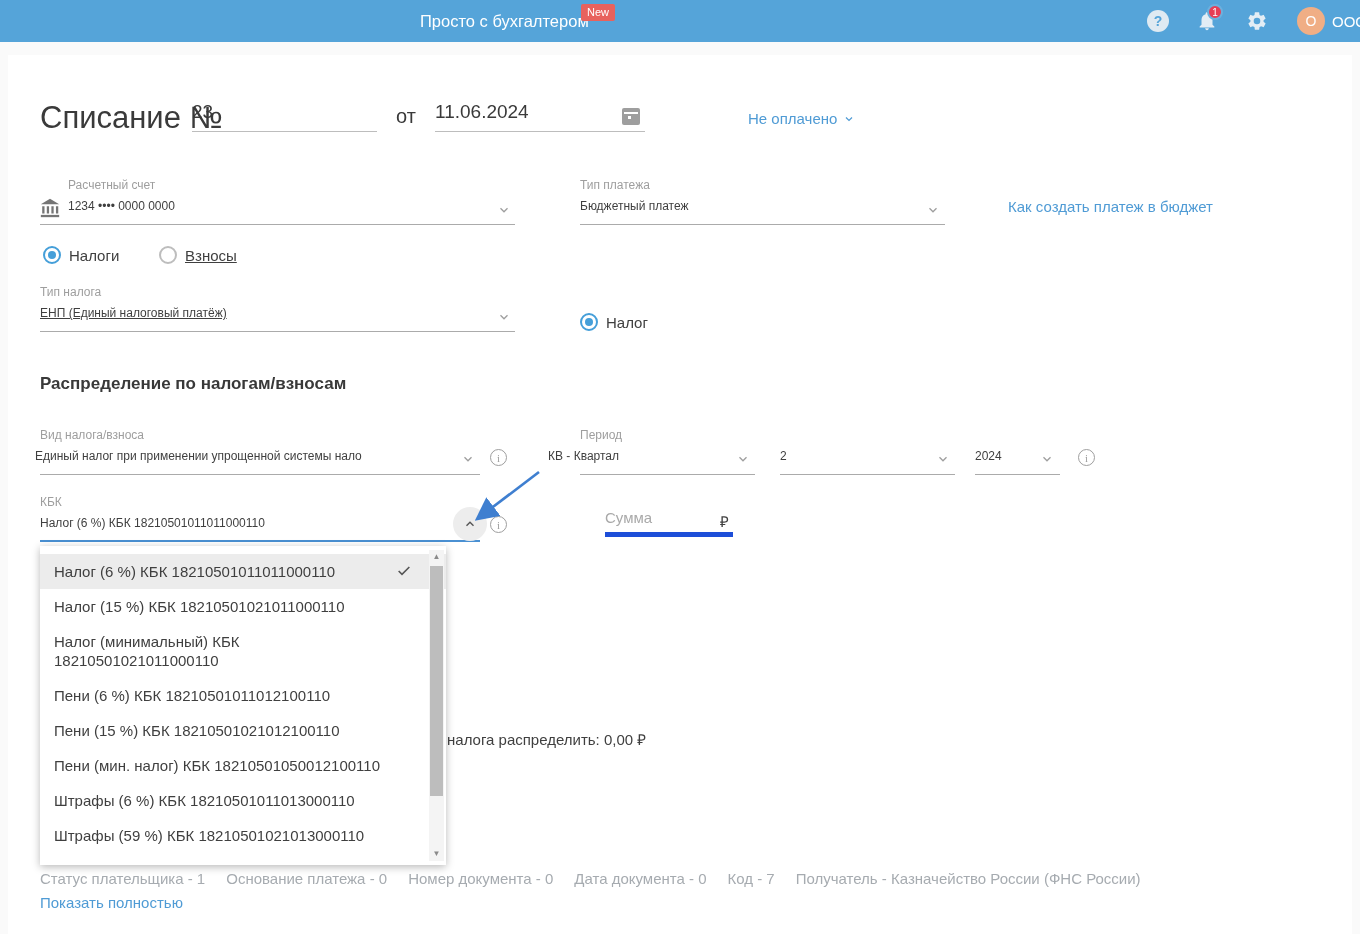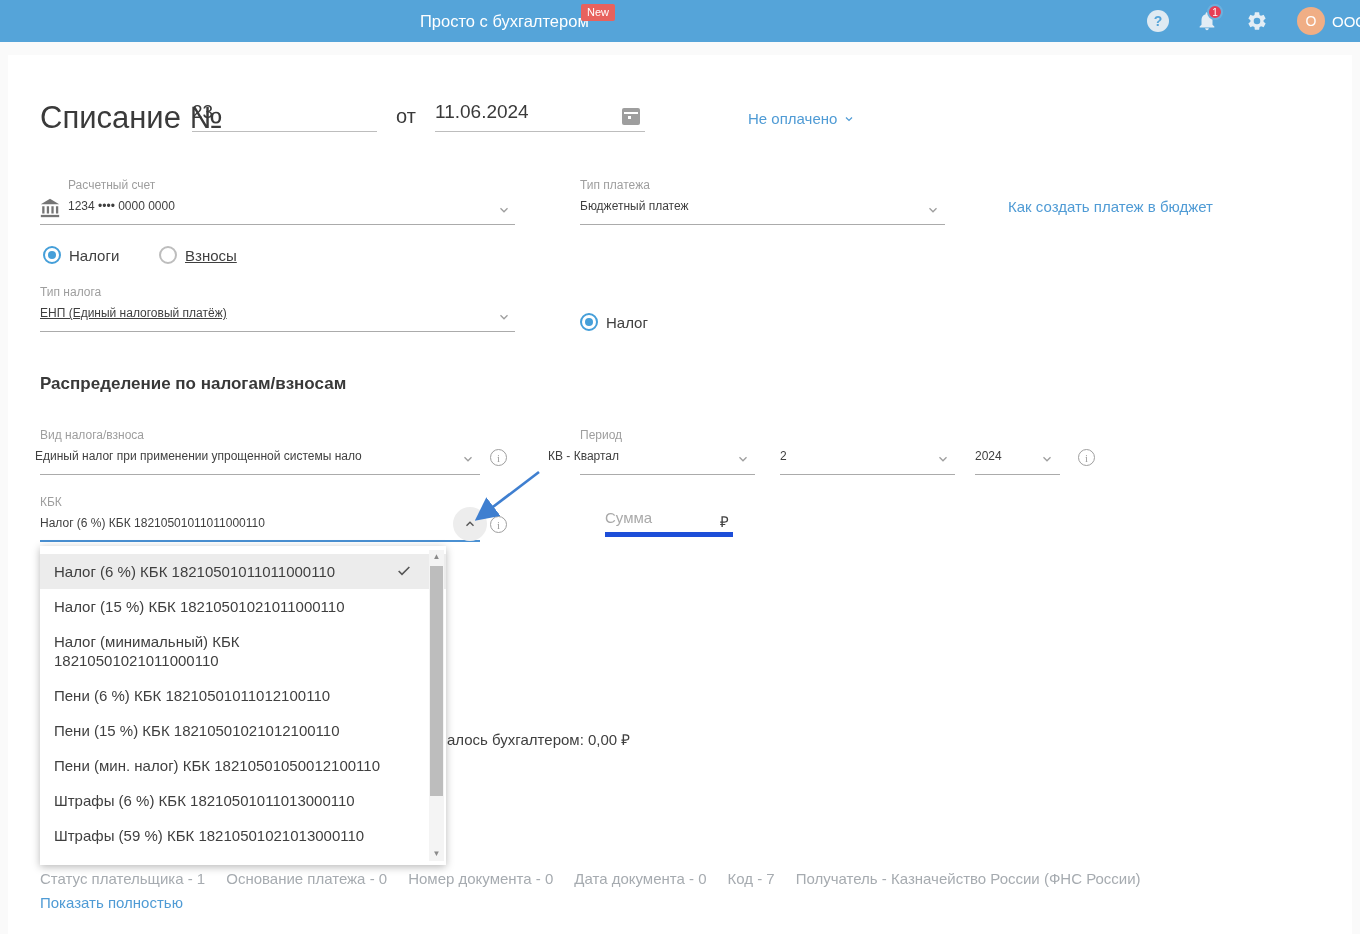--- a/index.html
+++ b/index.html
@@ -187,21 +187,21 @@
     <svg width="14" height="14" viewBox="0 0 24 24">
         <path d="M6 15l6-6 6 6" fill="none" stroke="#555" stroke-width="2.4"></path>
       </svg>
   </div>
   <span class="info" style="position:absolute; left:490px; top:516px; z-index:6;">i</span>
   <div class="kbk-ul"></div>
 
   <input class="sum-input" placeholder="Сумма" style="">
   <div class="rub">₽</div>
 
-  <div class="bg-text">алось бухгалтером: 0,00 ₽</div>
+  <div class="bg-text">налога распределить: 0,00 ₽</div>
 
   <div class="dropdown">
     <div class="dd-item selected">
       <span>Налог (6 %) КБК 18210501011011000110</span>
       <svg class="dd-check" width="16" height="16" viewBox="0 0 24 24">
           <path d="M4 12l5 5 11-11" fill="none" stroke="#555" stroke-width="2.4"></path>
         </svg>
     </div>
     <div class="dd-item"><span>Налог (15 %) КБК 18210501021011000110</span></div>
     <div class="dd-item two-line"><span>Налог (минимальный) КБК 18210501021011000110</span></div>

